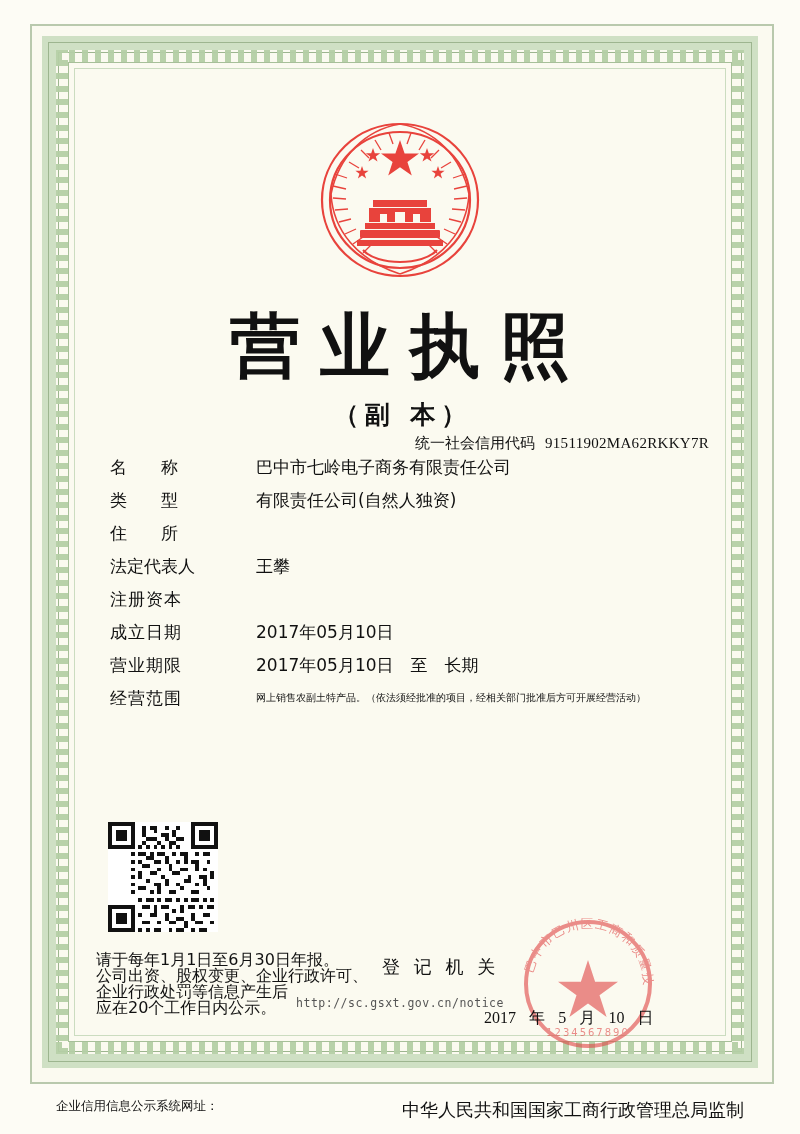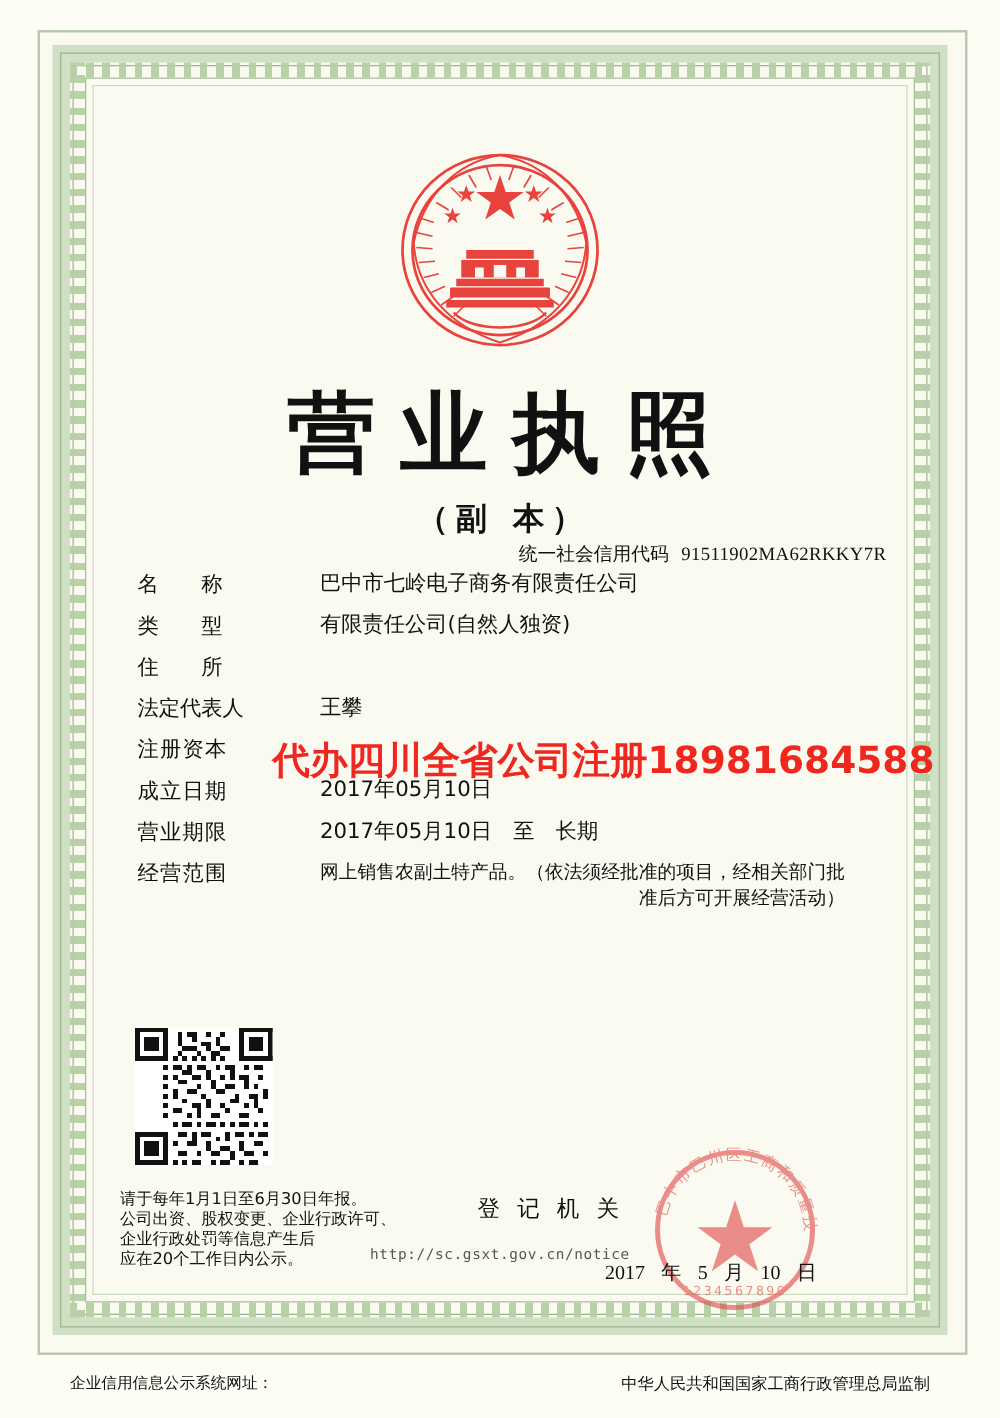--- a/index.html
+++ b/index.html
@@ -164,23 +164,22 @@
   }
   .row .label.sp3 { letter-spacing: 1px; }
   .row .value {
     font-size: 17px;
     color: #111;
     line-height: 22px;
     font-family: "DejaVu Sans", "Liberation Sans", sans-serif;
     margin-left: 38px;
   }
   .row .value.small {
-    font-size: 15px;
+    font-size: 10px;
     line-height: 21px;
-    text-align: right;
   }
 
   
   .watermark {
     position: absolute;
     left: 218px;
     top: 588px;
     font-size: 30px;
     font-weight: bold;
     color: #f0271f;
@@ -197,21 +196,21 @@
     width: 110px;
     height: 110px;
     background: #fff;
   }
 
   
   .notice {
     position: absolute;
     left: 96px;
     top: 952px;
-    font-size: 13px;
+    font-size: 16px;
     line-height: 16px;
     color: #111;
     font-family: "DejaVu Sans", "Liberation Sans", sans-serif;
   }
 
   
   .authority {
     position: absolute;
     left: 382px;
     top: 955px;
@@ -260,21 +259,21 @@
     left: 56px;
     top: 1098px;
     font-size: 12.5px;
     color: #111;
     font-family: "DejaVu Sans", "Liberation Sans", sans-serif;
   }
   .footer-right {
     position: absolute;
     right: 56px;
     top: 1098px;
-    font-size: 13px;
+    font-size: 18px;
     color: #111;
     font-family: Liberation Mono, monospace;
   }
 </style>
 </head>
 <body>
 
 <div class="page">
 
   <div class="frame-outer"></div>
@@ -386,21 +385,20 @@
     <div class="row">
       <div class="label sp3">营业期限</div>
       <div class="value">2017年05月10日　至　长期</div>
     </div>
     <div class="row">
       <div class="label sp3">经营范围</div>
       <div class="value small" style="width:420px;">网上销售农副土特产品。（依法须经批准的项目，经相关部门批准后方可开展经营活动）</div>
     </div>
   </div>
 
-  <div class="watermark">代办四川全省公司注册18981684588</div>
 
   <div class="qr">
     <svg viewBox="0 0 29 29" width="110" height="110" shape-rendering="crispEdges">
       <rect width="29" height="29" fill="#ffffff"></rect>
       <g fill="#111111">
 
         <rect x="0" y="0" width="7" height="1"></rect>
           <rect x="0" y="6" width="7" height="1"></rect>
         <rect x="0" y="0" width="1" height="7"></rect>
           <rect x="6" y="0" width="1" height="7"></rect>

